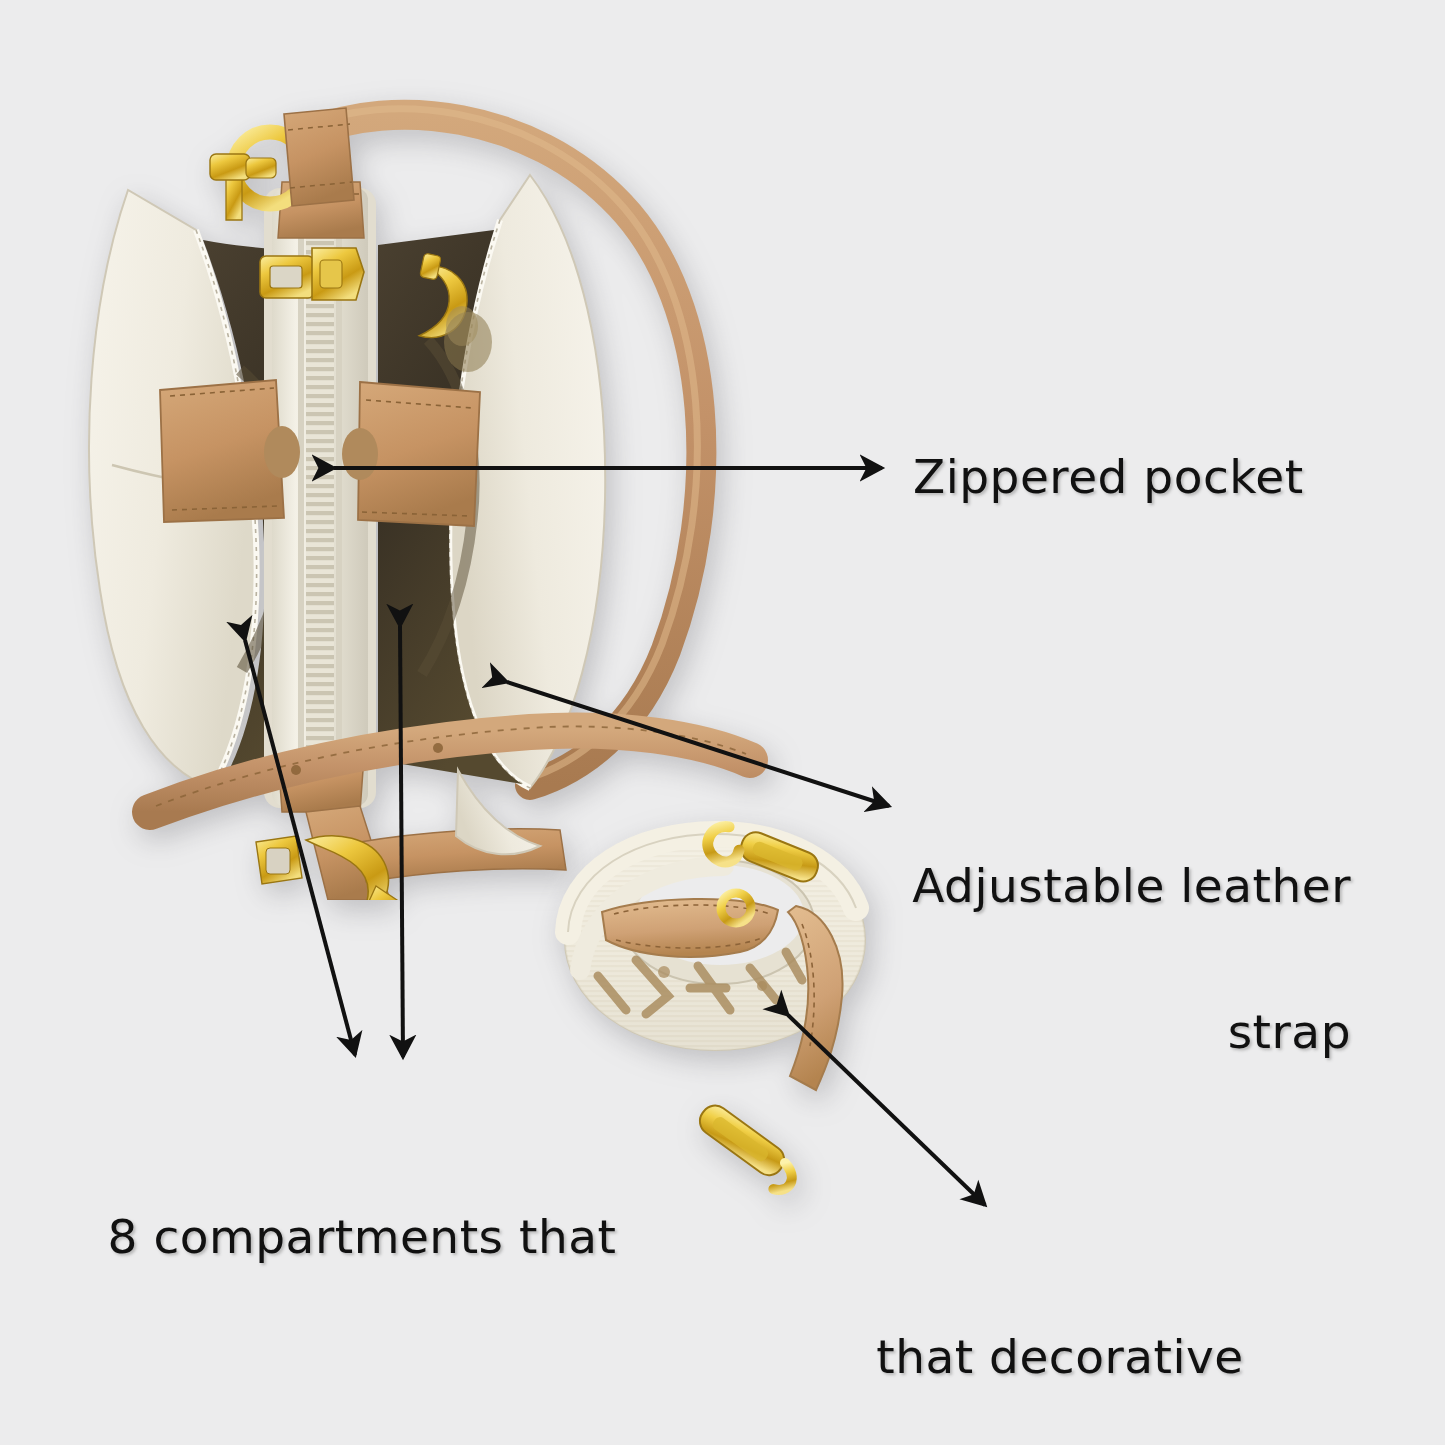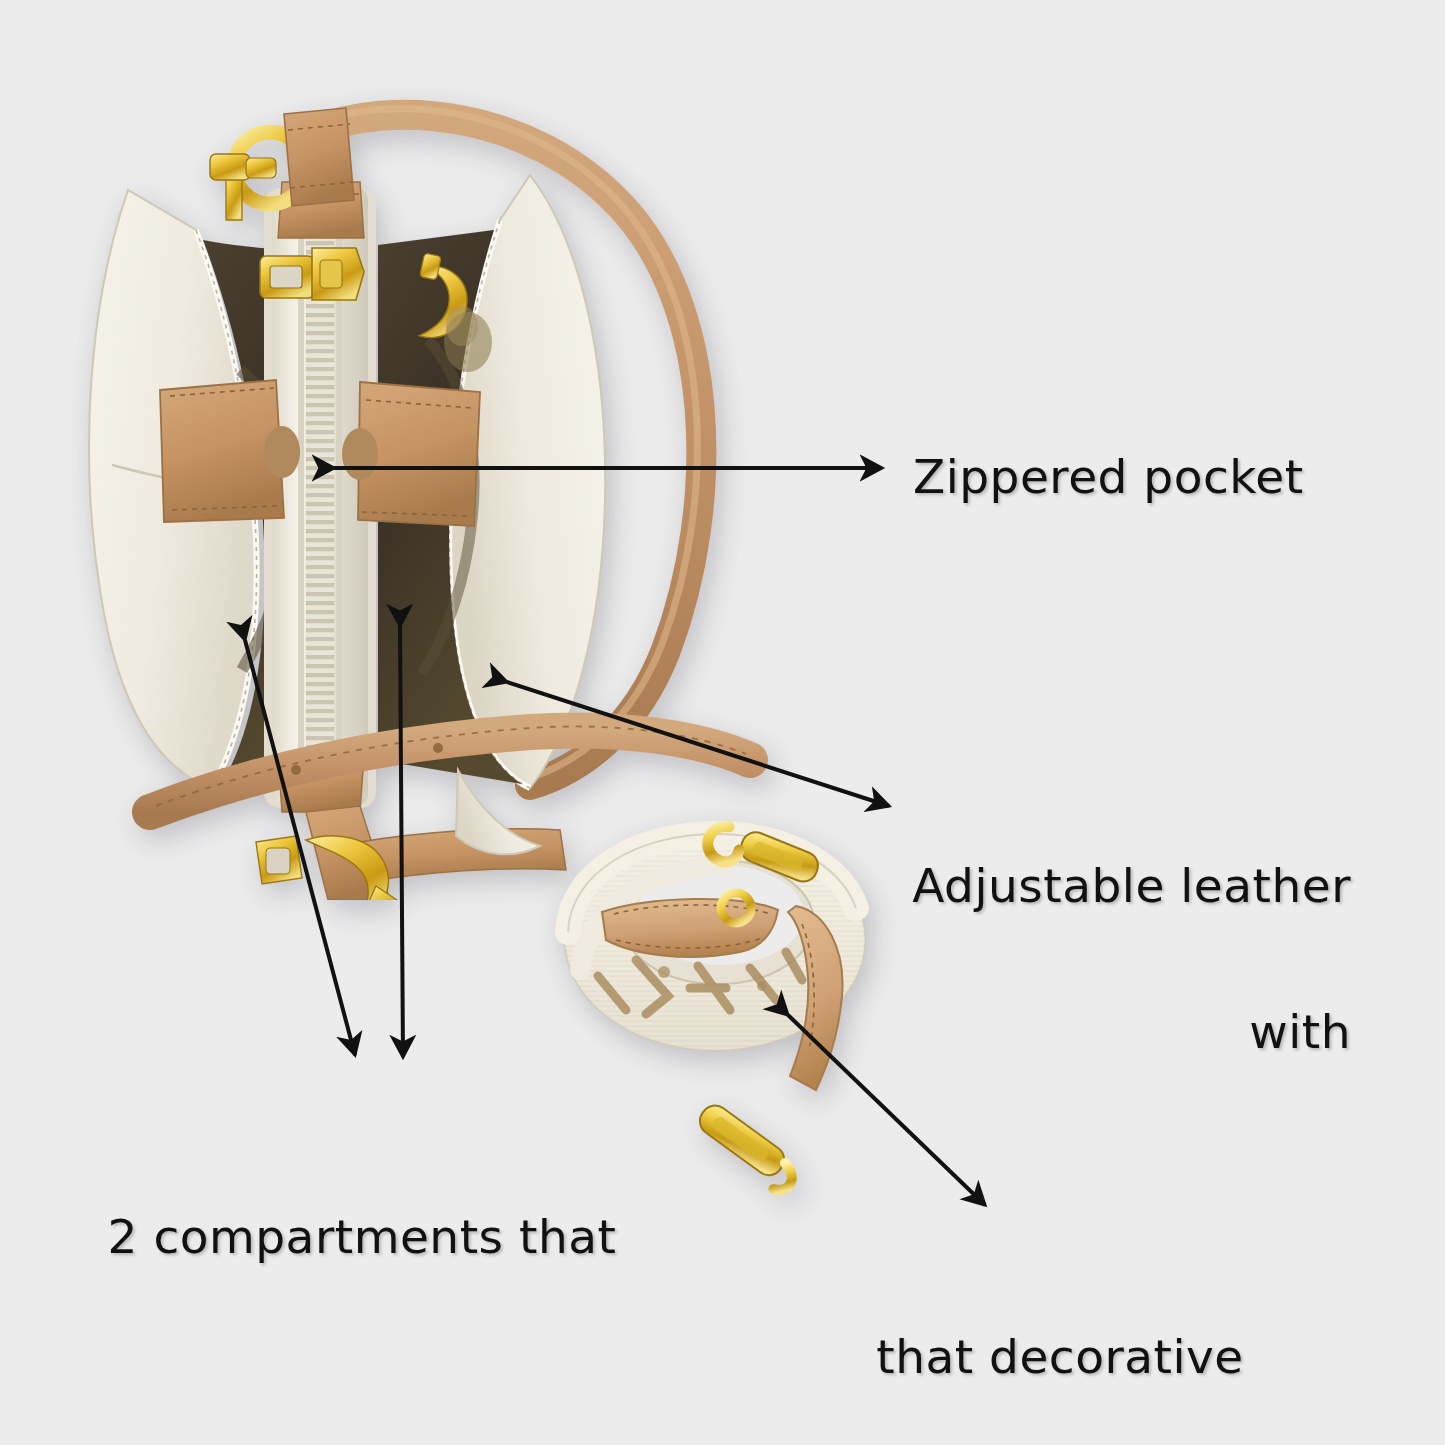--- a/index.html
+++ b/index.html
@@ -274,25 +274,25 @@
     <line x1="245" y1="640" x2="355" y2="1055" stroke="#111111" stroke-width="4" marker-start="url(#ah)" marker-end="url(#ah)"></line>
     <line x1="400" y1="626" x2="403" y2="1057" stroke="#111111" stroke-width="4" marker-start="url(#ah)" marker-end="url(#ah)"></line>
 
     <line x1="788" y1="1015" x2="985" y2="1205" stroke="#111111" stroke-width="4" marker-start="url(#ah)" marker-end="url(#ah)"></line>
   </svg>
 
   <div class="anno" style="left:913px; top:441px; font-size:47px; text-align:left;">Zippered pocket</div>
 
   <div class="anno" style="left:911px; top:777px; width:440px; font-size:47px; text-align:right;">
     <div>Adjustable leather</div>
-    <div>with</div>
+    <div>strap</div>
   </div>
 
   <div class="anno" style="left:82px; top:1128px; width:560px; font-size:47px; text-align:center;">
-    <div>2 compartments that</div>
+    <div>8 compartments that</div>
     
   </div>
 
   <div class="anno" style="left:840px; top:1248px; width:440px; font-size:47px; text-align:center;">
     <div>that decorative</div>
     
   </div>
 
 </div>
 

